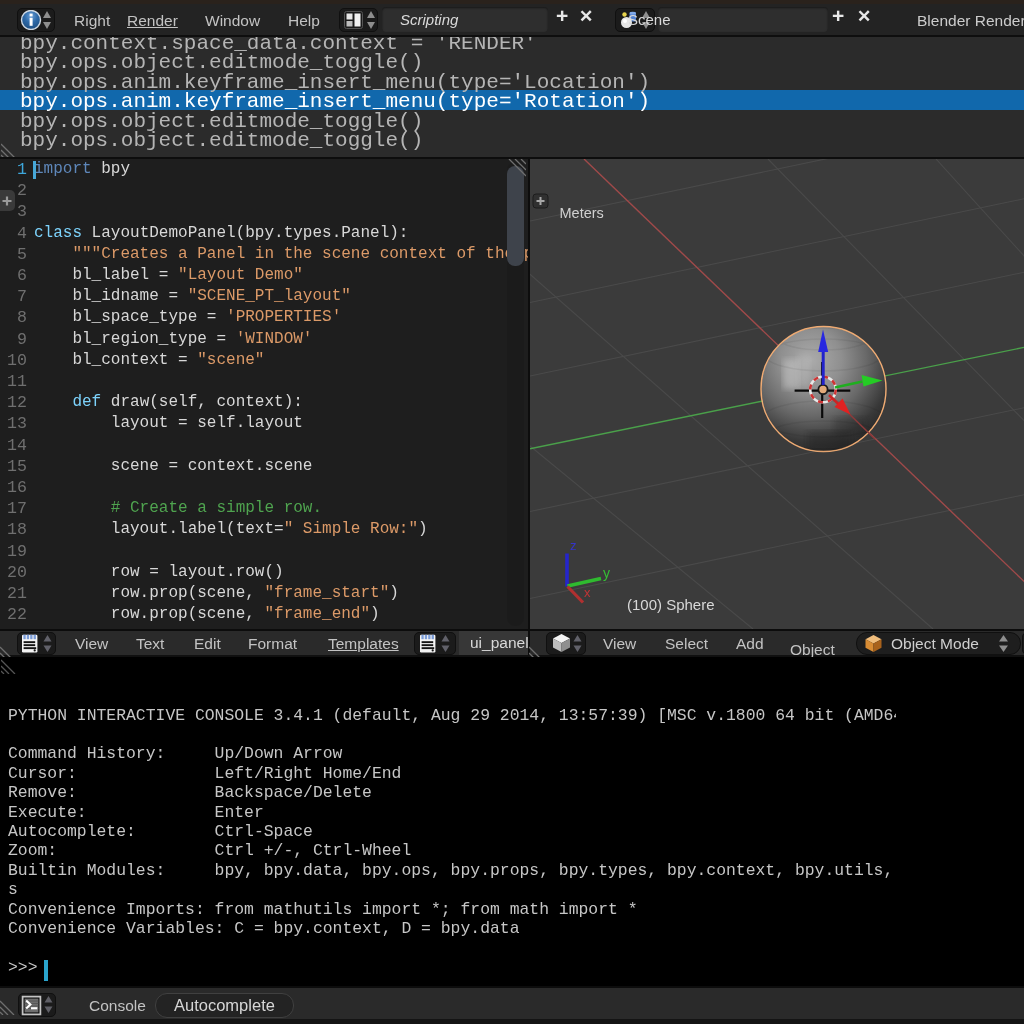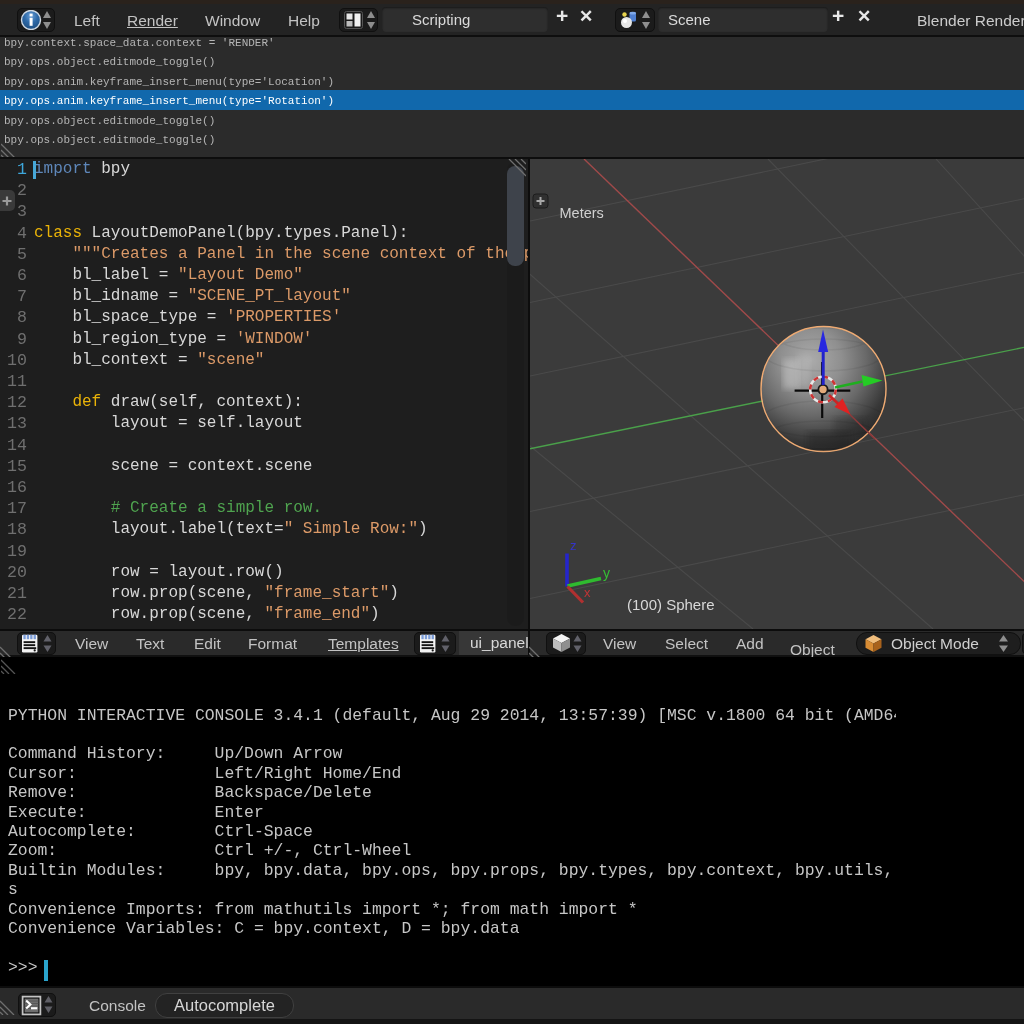--- a/index.html
+++ b/index.html
@@ -7,21 +7,21 @@
   body { font-family:"Liberation Sans", sans-serif; position:relative; }
   .mono { font-family:"Liberation Mono", monospace; }
   .abs { position:absolute; }
   .hdrtxt { position:absolute; font-size:15.5px; color:#c3c3c3; white-space:pre; }
   .btnbox { position:absolute; background:#1b1b1b; border:1px solid #101010; border-radius:5px; }
   .field { position:absolute; background:#2e2e2e; border-radius:4px; box-shadow: inset 0 1px 2px rgba(0,0,0,.5); }
   .fieldtxt { position:absolute; font-size:15px; color:#dadada; white-space:pre; }
   .pm { position:absolute; color:#e8e8e8; font-size:19px; font-weight:bold; }
   .lncur { color:#3ea7db; }
   .kw { color:#5e87ba; }
-  .df { color:#eab308; }
+  .df { color:#7dd3fc; }
   .st { color:#dc9a68; }
   .cm { color:#4fa44f; }
 </style>
 </head>
 <body>
 
 <div class="abs" style="left:0;top:0;width:1024px;height:4px;background:#2a221c;"></div>
 
 <div class="abs" style="left:0;top:4px;width:1024px;height:31px;background:#232323;"></div>
 <div class="abs" style="left:0;top:35px;width:1024px;height:2px;background:#0e0e0e;"></div>
@@ -37,62 +37,62 @@
   </defs>
   <circle cx="11" cy="10" r="9.5" fill="url(#infog)" stroke="#cfd8e2" stroke-width="1.4"></circle>
   <rect x="9.6" y="7.8" width="3" height="8" fill="#fff"></rect>
   <rect x="9.6" y="3.6" width="3" height="2.8" fill="#fff"></rect>
 </svg>
 <svg class="abs" style="left:42px;top:11px;" width="10" height="18" viewBox="0 0 10 18">
   <polygon points="5,0 9,7 1,7" fill="#8e8e8e"></polygon>
     <polygon points="5,18 9,11 1,11" fill="#8e8e8e"></polygon>
 </svg>
 
-<div class="hdrtxt" style="left:74px;top:12px;">Left</div>
+<div class="hdrtxt" style="left:74px;top:12px;">Right</div>
 <div class="hdrtxt" style="left:127px;top:12px;text-decoration:underline;">Render</div>
 <div class="hdrtxt" style="left:205px;top:12px;">Window</div>
 <div class="hdrtxt" style="left:288px;top:12px;">Help</div>
 
 <div class="btnbox" style="left:339px;top:8px;width:39px;height:24px;"></div>
 <svg class="abs" style="left:344px;top:11px;" width="19" height="18" viewBox="0 0 19 18">
   <rect x="0.5" y="0.5" width="18" height="17" rx="2" fill="#1a1a1a" stroke="#555"></rect>
   <rect x="2.5" y="2.5" width="6" height="6" fill="#e8e8e8"></rect>
   <rect x="2.5" y="10" width="6" height="5.5" fill="#bdbdbd"></rect>
   <rect x="10.5" y="2.5" width="6" height="13" fill="#f2f2f2"></rect>
 </svg>
 <svg class="abs" style="left:366px;top:11px;" width="10" height="18" viewBox="0 0 10 18">
   <polygon points="5,0 9,7 1,7" fill="#8e8e8e"></polygon>
     <polygon points="5,18 9,11 1,11" fill="#8e8e8e"></polygon>
 </svg>
 <div class="field" style="left:382px;top:7px;width:166px;height:25px;"></div>
-<div class="fieldtxt" style="left:412px;top:11px;">Scripting</div>
+<div class="fieldtxt" style="left:400px;top:11px;font-style:italic;">Scripting</div>
 <div class="pm" style="left:556px;top:4px;font-size:21px;">+</div>
 <div class="pm" style="left:579px;top:6px;font-size:17px;">✕</div>
 
 <div class="btnbox" style="left:615px;top:8px;width:40px;height:24px;"></div>
 <svg class="abs" style="left:619px;top:10px;" width="20" height="20" viewBox="0 0 20 20">
   <circle cx="5.5" cy="4.5" r="2.2" fill="#e8d44d"></circle>
   <rect x="10.5" y="2.5" width="6.5" height="9" rx="1.5" fill="#4f7fd0"></rect>
   <ellipse cx="13.75" cy="3.2" rx="3.25" ry="1.4" fill="#7fa8e8"></ellipse>
   <circle cx="7.5" cy="12.5" r="5.5" fill="#e6e6e6"></circle>
   <circle cx="6" cy="11" r="2" fill="#fff"></circle>
 </svg>
 <svg class="abs" style="left:641px;top:11px;" width="10" height="18" viewBox="0 0 10 18">
   <polygon points="5,0 9,7 1,7" fill="#8e8e8e"></polygon>
     <polygon points="5,18 9,11 1,11" fill="#8e8e8e"></polygon>
 </svg>
 <div class="field" style="left:658px;top:7px;width:170px;height:25px;"></div>
-<div class="fieldtxt" style="left:668px;top:11px;">Scene</div>
+<div class="fieldtxt" style="left:628px;top:11px;">Scene</div>
 <div class="pm" style="left:832px;top:4px;font-size:21px;">+</div>
 <div class="pm" style="left:857px;top:6px;font-size:17px;">✕</div>
 <div class="hdrtxt" style="left:917px;top:12px;color:#cccccc;">Blender Render</div>
 
 <div class="abs" style="left:0;top:37px;width:1024px;height:120px;background:#2b2b2b;overflow:hidden;">
   <div class="abs" style="left:0;top:52.5px;width:1024px;height:20.5px;background:#1168ac;"></div>
-  <pre class="mono abs" style="left:4px;top:-3.5px;font-size:11px;line-height:19.5px;color:#b5b5b5;">bpy.context.space_data.context = 'RENDER'
+  <pre class="mono abs" style="left:20px;top:-3.5px;font-size:21px;line-height:19.5px;color:#b5b5b5;">bpy.context.space_data.context = 'RENDER'
 bpy.ops.object.editmode_toggle()
 bpy.ops.anim.keyframe_insert_menu(type='Location')
 <span style="color:#ffffff;">bpy.ops.anim.keyframe_insert_menu(type='Rotation')</span>
 bpy.ops.object.editmode_toggle()
 bpy.ops.object.editmode_toggle()</pre>
 </div>
 <svg class="abs" style="left:1px;top:141px;" width="17" height="17" viewBox="0 0 17 17">
   <path d="M0,3 L14,17 M0,9 L8,17 M0,14 L3,17" stroke="#6f6f6f" stroke-width="1.3" fill="none"></path>
 </svg>
 <div class="abs" style="left:0;top:157px;width:1024px;height:2px;background:#0d0d0d;"></div>

